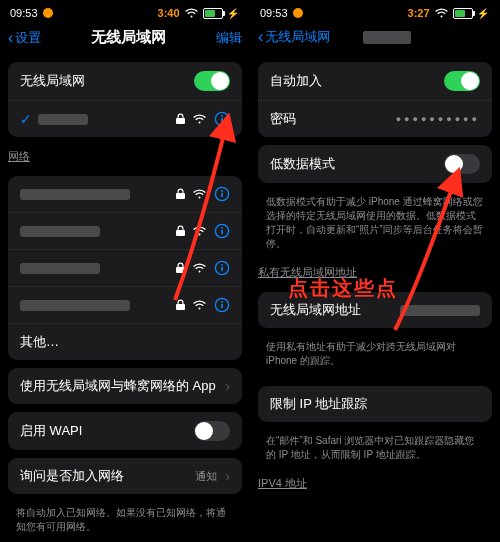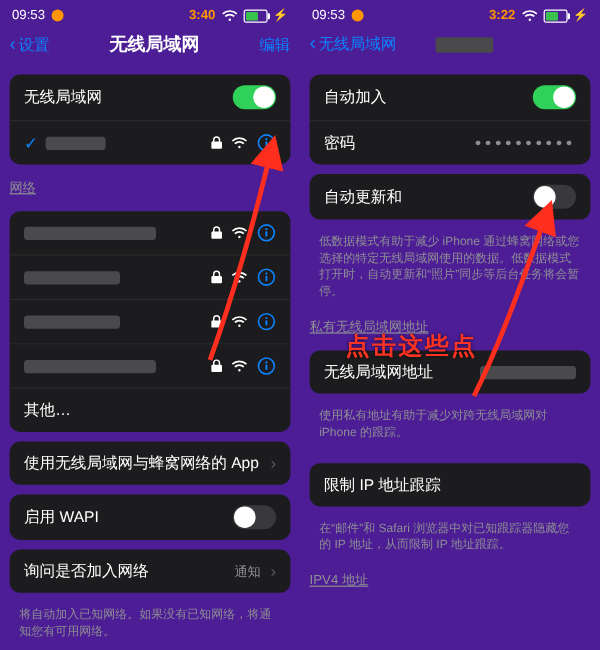--- a/index.html
+++ b/index.html
@@ -7,21 +7,21 @@
     padding: 0;
     background: #202020;
     font-family: -apple-system, "Helvetica Neue", Arial, sans-serif;
     font-size: 12px;
     color: #fff;
     width: 500px;
     height: 542px;
     overflow: hidden;
   }
   .stage   { position: relative; width: 500px; height: 542px; }
-  .phone   { position: absolute; top: 0; bottom: 0; width: 250px; background: #4c1d95; overflow: hidden; }
+  .phone   { position: absolute; top: 0; bottom: 0; width: 250px; background: #000000; overflow: hidden; }
   .phone.left  { left: 0; }
   .phone.right { left: 250px; }
 
   
   .status {
     display: flex; align-items: center; justify-content: space-between;
     height: 22px; padding: 2px 10px 0; font-size: 11px; color: #fff;
   }
   .status .cluster { display: flex; align-items: center; gap: 5px; }
   .status .orange  { color: #ff9500; font-weight: 700; }
@@ -283,21 +283,21 @@
   </div>
 
   <div class="phone right">
 
     <div class="status">
       <div class="cluster">
         <span>09:53</span>
         <span class="clock-icon"></span>
       </div>
       <div class="cluster">
-        <span class="orange">3:22</span>
+        <span class="orange">3:27</span>
         <span class="wifi">
           <svg width="13" height="10" viewBox="0 0 13 10">
               <path d="M6.5 9.5a1 1 0 100-2 1 1 0 000 2zM3.3 6.2a4.7 4.7 0 016.4 0l1-1a6.1 6.1 0 00-8.5 0l1 1zM1.1 4a7.8 7.8 0 0110.8 0l1-1a9.3 9.3 0 00-12.8 0l1 1z" fill="#fff"></path>
             </svg>
         </span>
         <span class="batt">
             <i></i>
           </span>
         <span class="lightning">⚡</span>
       </div>
@@ -321,21 +321,21 @@
           <span class="switch on"></span>
         </div>
         <div class="row">
           <span class="label">密码</span>
           <span class="dots">●●●●●●●●●●</span>
         </div>
       </div>
 
       <div class="group">
         <div class="row">
-          <span class="label">自动更新和</span>
+          <span class="label">低数据模式</span>
           <span class="switch off"></span>
         </div>
       </div>
       <div class="footer-text">低数据模式有助于减少 iPhone 通过蜂窝网络或您选择的特定无线局域网使用的数据。低数据模式打开时，自动更新和“照片”同步等后台任务将会暂停。</div>
 
       <div class="section-label">私有无线局域网地址</div>
       <div class="group">
         <div class="row">
           <span class="label">无线局域网地址</span>
           <span class="blur md mask-text"></span>

